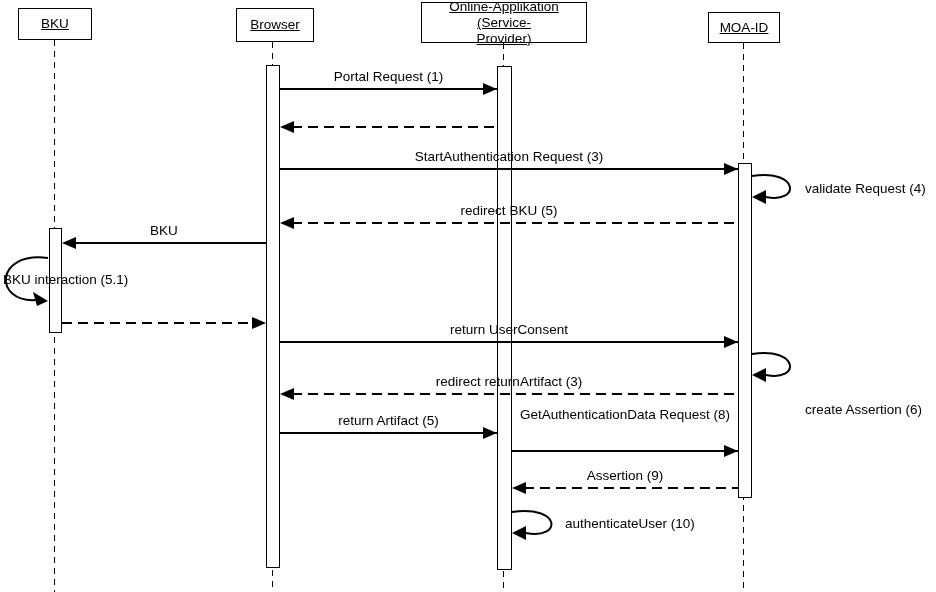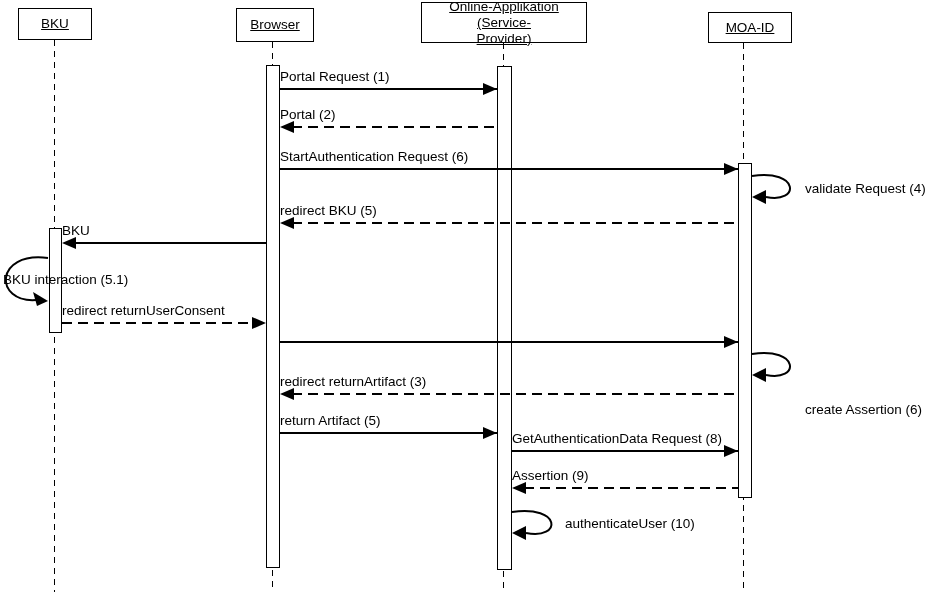--- a/index.html
+++ b/index.html
@@ -18,21 +18,21 @@
         text-align:center;line-height:16px;}
   .pbox span{text-decoration:underline;display:block;}
   
   .line{position:absolute;height:2px;background:#000;}
   .line.dashed{background:repeating-linear-gradient(90deg,#000 0 10px,transparent 10px 16px);}
   
   .ah{position:absolute;width:0;height:0;border-top:6px solid transparent;border-bottom:6px solid transparent;}
   .ah.r{border-left:14px solid #000;}
   .ah.l{border-right:14px solid #000;}
   
-  .ml{position:absolute;height:17px;line-height:17px;text-align:left;white-space:nowrap;}
+  .ml{position:absolute;height:17px;line-height:17px;text-align:center;white-space:nowrap;}
   .sml{position:absolute;height:17px;line-height:17px;white-space:nowrap;}
   svg.overlay{position:absolute;left:0;top:0;pointer-events:none;}
   .loop{fill:none;stroke:#000;stroke-width:2px;}
 </style>
 </head>
 <body>
 
 <div id="stage">
 
   <div class="ll" style="left:54px;top:40px;height:552px;"></div>
@@ -42,52 +42,51 @@
 
   <div class="act" style="left:266px;top:65px;width:14px;height:503px;"></div>
   <div class="act" style="left:497px;top:66px;width:15px;height:504px;"></div>
   <div class="act" style="left:738px;top:163px;width:14px;height:335px;"></div>
   <div class="act" style="left:49px;top:228px;width:13px;height:105px;"></div>
 
   <div class="ml" style="left:280px;top:68px;width:217px;">Portal Request (1)</div>
   <div class="line" style="left:280px;top:88px;width:217px;"></div>
   <div class="ah r" style="left:483px;top:83px;"></div>
 
-  <div class="ml" style="left:280px;top:106px;width:217px;">Portal (2)</div>
   <div class="line dashed" style="left:292px;top:126px;width:205px;"></div>
   <div class="ah l" style="left:280px;top:121px;"></div>
 
-  <div class="ml" style="left:280px;top:148px;width:458px;">StartAuthentication Request (6)</div>
+  <div class="ml" style="left:280px;top:148px;width:458px;">StartAuthentication Request (3)</div>
   <div class="line" style="left:280px;top:168px;width:458px;"></div>
   <div class="ah r" style="left:724px;top:163px;"></div>
 
   <div class="ml" style="left:280px;top:202px;width:458px;">redirect BKU (5)</div>
   <div class="line dashed" style="left:292px;top:222px;width:446px;"></div>
   <div class="ah l" style="left:280px;top:217px;"></div>
 
   <div class="ml" style="left:62px;top:222px;width:204px;">BKU</div>
   <div class="line" style="left:74px;top:242px;width:192px;"></div>
   <div class="ah l" style="left:62px;top:237px;"></div>
 
-  <div class="ml" style="left:62px;top:302px;width:204px;">redirect returnUserConsent</div>
   <div class="line dashed" style="left:62px;top:322px;width:192px;"></div>
   <div class="ah r" style="left:252px;top:317px;"></div>
 
+  <div class="ml" style="left:280px;top:321px;width:458px;">return UserConsent</div>
   <div class="line" style="left:280px;top:341px;width:458px;"></div>
   <div class="ah r" style="left:724px;top:336px;"></div>
 
   <div class="ml" style="left:280px;top:373px;width:458px;">redirect returnArtifact (3)</div>
   <div class="line dashed" style="left:292px;top:393px;width:446px;"></div>
   <div class="ah l" style="left:280px;top:388px;"></div>
 
   <div class="ml" style="left:280px;top:412px;width:217px;">return Artifact (5)</div>
   <div class="line" style="left:280px;top:432px;width:217px;"></div>
   <div class="ah r" style="left:483px;top:427px;"></div>
 
-  <div class="ml" style="left:512px;top:430px;width:226px;">GetAuthenticationData Request (8)</div>
+  <div class="ml" style="left:512px;top:406px;width:226px;">GetAuthenticationData Request (8)</div>
   <div class="line" style="left:512px;top:450px;width:226px;"></div>
   <div class="ah r" style="left:724px;top:445px;"></div>
 
   <div class="ml" style="left:512px;top:467px;width:226px;">Assertion (9)</div>
   <div class="line dashed" style="left:524px;top:487px;width:214px;"></div>
   <div class="ah l" style="left:512px;top:482px;"></div>
 
   <svg class="overlay" width="936" height="592">
 
     <path class="loop" d="M 752 176 C 800 169 800 204 766 197"></path>
@@ -111,17 +110,17 @@
   <div class="pbox" style="left:18px;top:8px;width:74px;height:32px;">
     <span>BKU</span>
   </div>
   <div class="pbox" style="left:421px;top:2px;width:166px;height:41px;">
     <span>Online-Applikation (Service-</span>
     <span>Provider)</span>
   </div>
   <div class="pbox" style="left:236px;top:8px;width:78px;height:34px;">
     <span>Browser</span>
   </div>
-  <div class="pbox" style="left:708px;top:12px;width:84px;height:31px;">
+  <div class="pbox" style="left:708px;top:12px;width:72px;height:31px;">
     <span>MOA-ID</span>
   </div>
 
 </div>
 
 </body></html>

